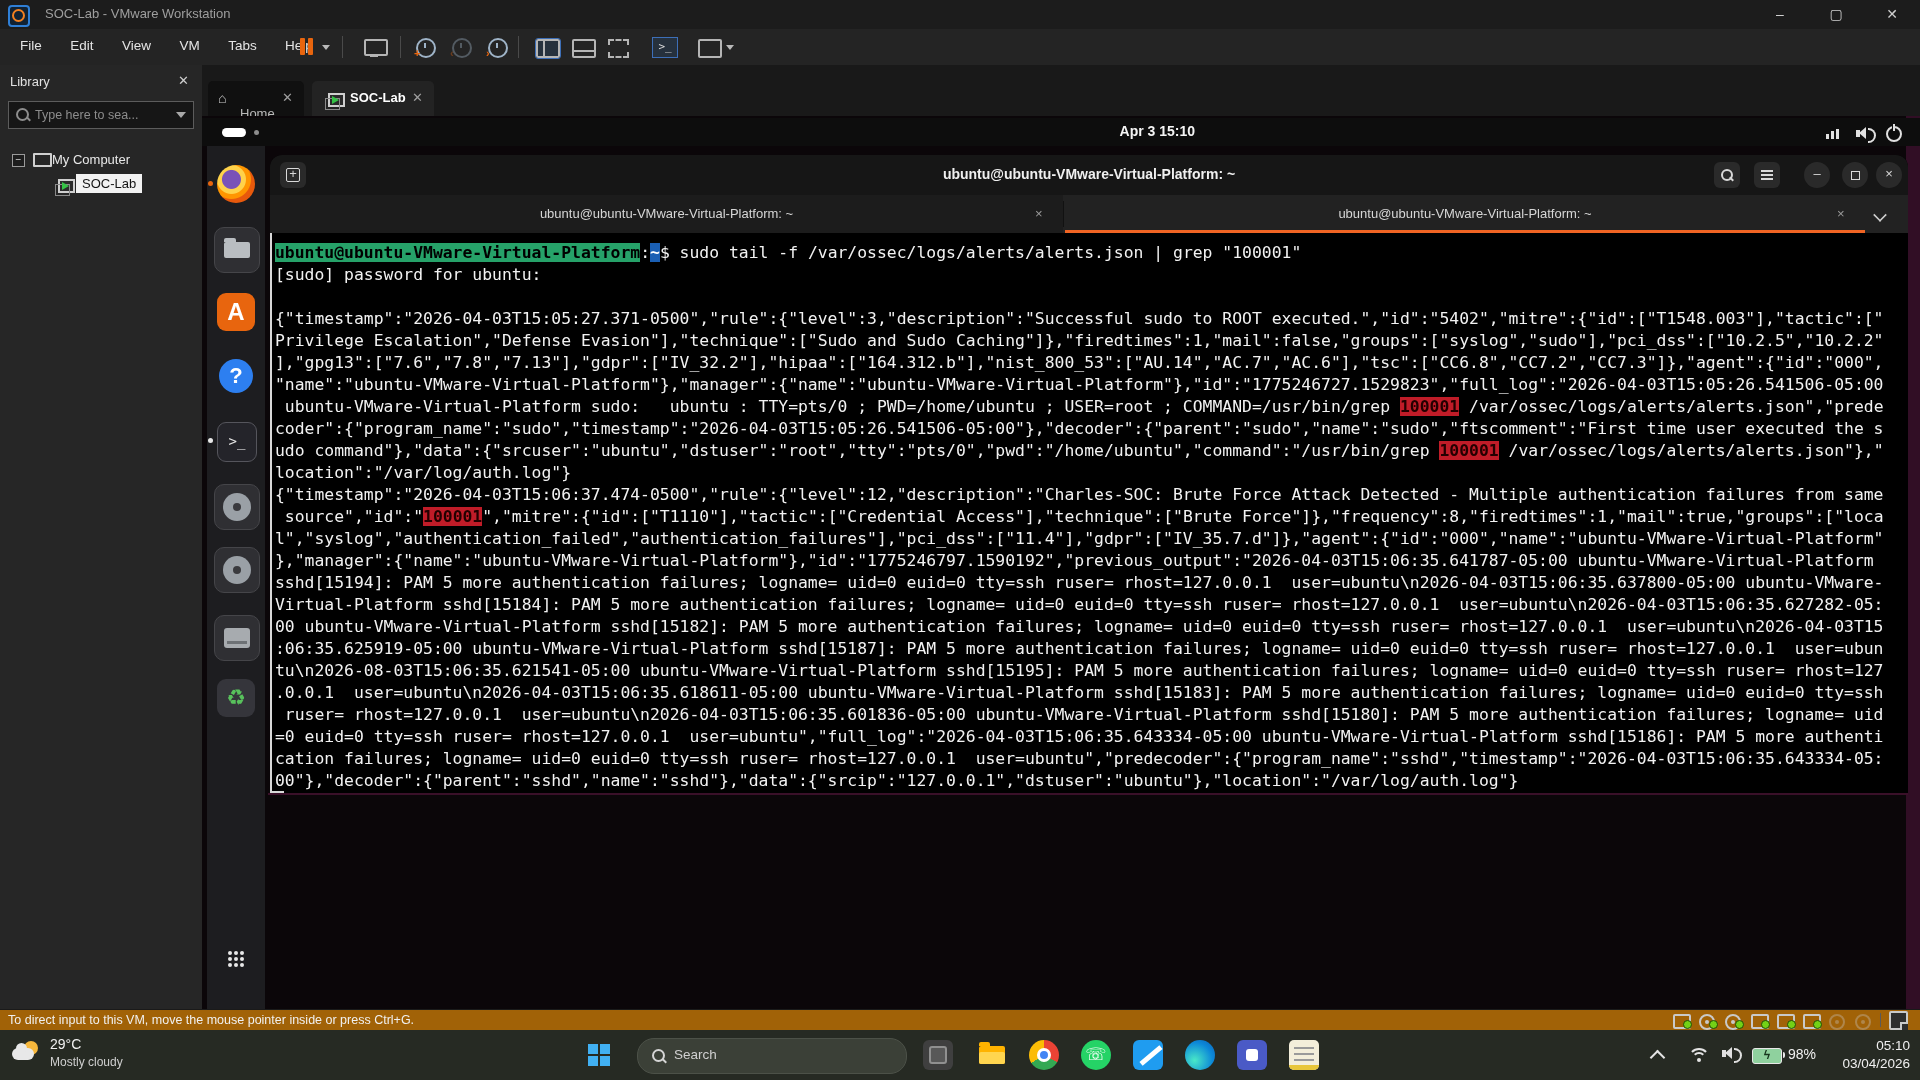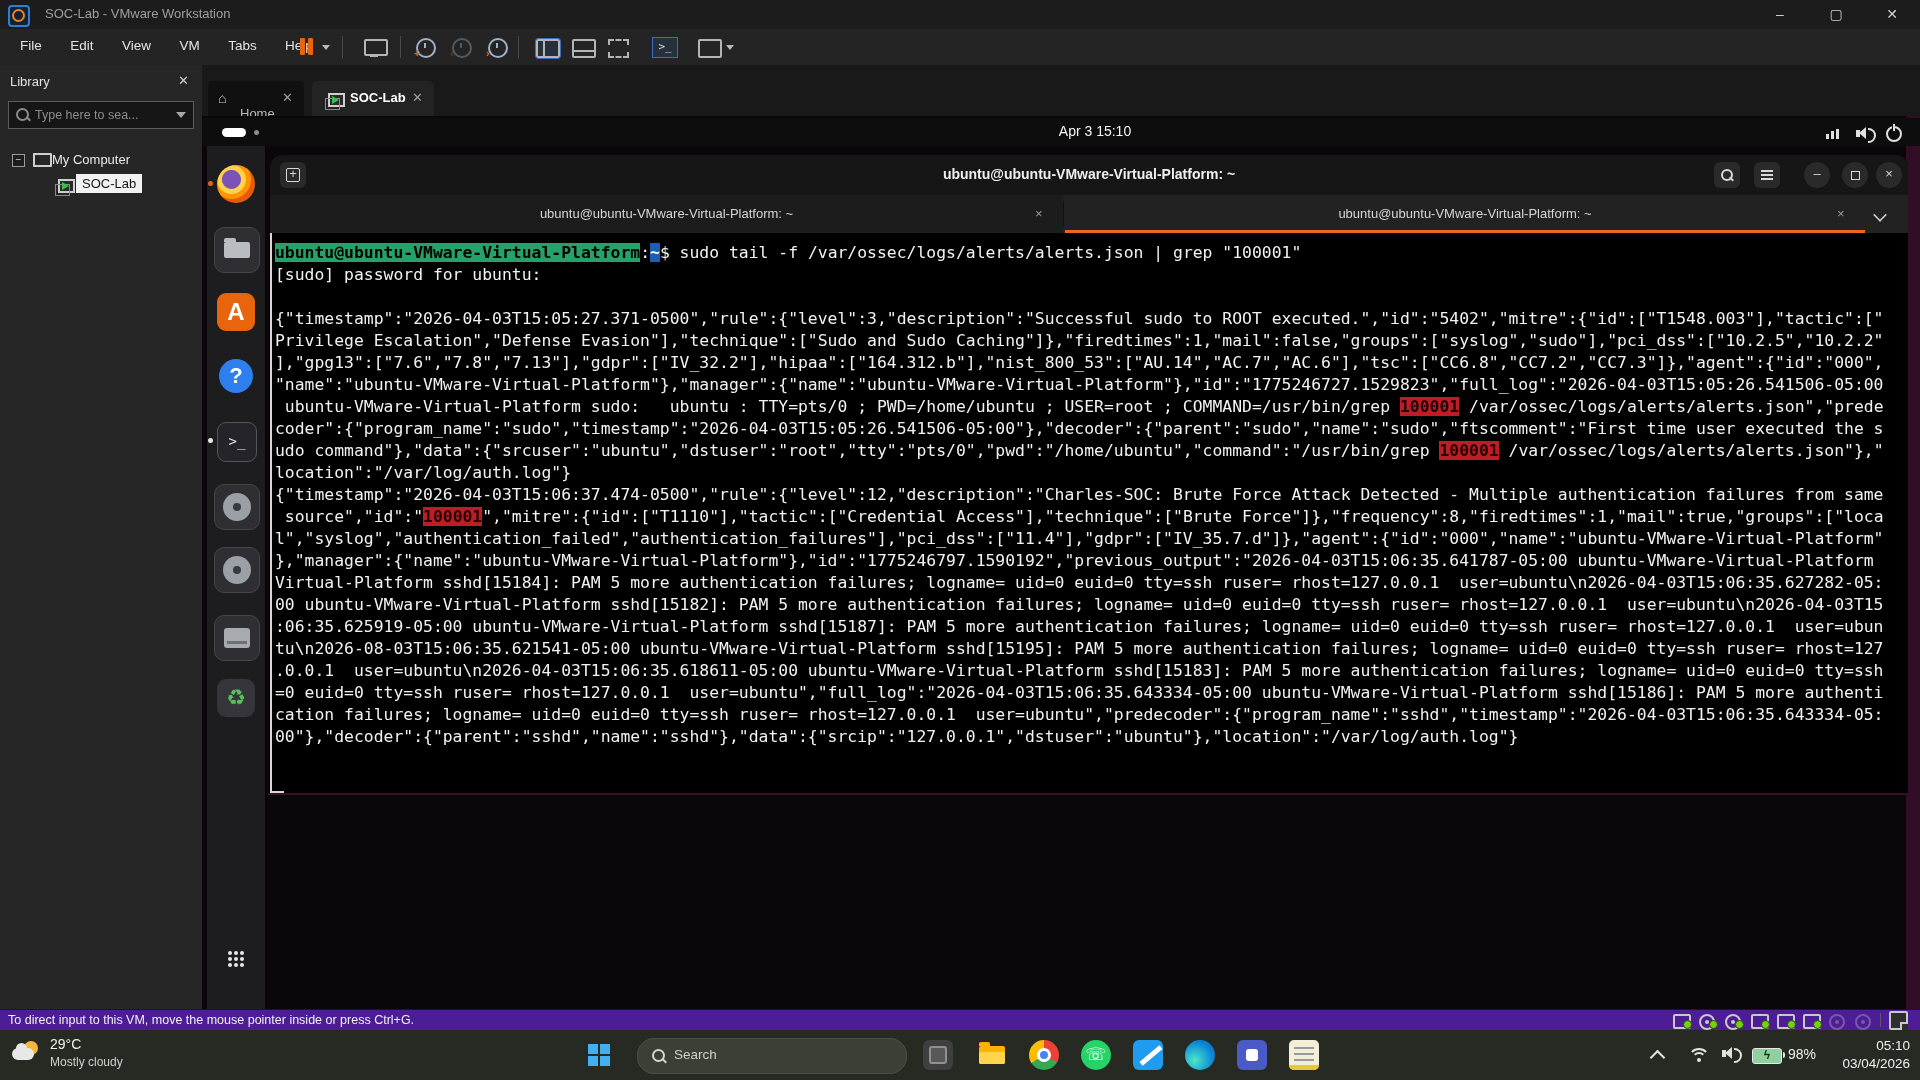--- a/index.html
+++ b/index.html
@@ -70,21 +70,21 @@
 
   
   #vmscreen{left:202px;top:116px;width:1718px;height:893px;background:#0b0609;}
   #wallstrip{left:1704px;top:0;width:14px;height:893px;background:#310e25;}
   #term-bottom-edge{left:66px;top:677px;width:1640px;height:2px;background:#3a1029;}
 
   
   #utopbar{left:0;top:2px;width:1718px;height:28px;background:#0d0d0d;}
   #ws-pill{left:20px;top:10px;width:24px;height:9px;border-radius:5px;background:#ffffff;}
   #ws-dot{left:52px;top:12px;width:5px;height:5px;border-radius:50%;background:#8d8d8d;}
-  #uclock{left:793px;top:5px;width:200px;text-align:center;color:#f5f5f5;font-size:14px;}
+  #uclock{left:793px;top:5px;width:200px;text-align:right;color:#f5f5f5;font-size:14px;font-weight:bold;}
   .ubar-ico{top:7px;color:#e0e0e0;}
   #u-net{left:1624px;top:11px;width:14px;height:10px;}
   #u-net span{position:absolute;bottom:0;width:3px;background:#e0e0e0;}
   #u-vol{left:1654px;top:9px;}
   .spk-box{position:absolute;left:0;top:3px;width:4px;height:7px;background:#e0e0e0;}
   .spk-tri{position:absolute;left:3px;top:0;border-top:6px solid transparent;border-bottom:6px solid transparent;border-right:7px solid #e0e0e0;}
   .spk-arc{position:absolute;left:12px;top:1px;width:6px;height:11px;border:2px solid #e0e0e0;border-left:none;border-radius:0 8px 8px 0;}
   #u-pwr{left:1684px;top:8px;width:12px;height:12px;border:2px solid #e0e0e0;border-radius:50%;}
   #u-pwr:after{content:"";position:absolute;left:4px;top:-4px;width:2px;height:7px;background:#0d0d0d;border-left:1px solid #0d0d0d;box-shadow:inset 0 0 0 3px #e0e0e0;}
 
@@ -142,21 +142,21 @@
 
   #tbody{left:0;top:78px;width:1638px;height:560px;background:#000;padding:9px 0 0 5px;box-sizing:border-box;overflow:hidden;}
   .tline{white-space:pre;font-family:"DejaVu Sans Mono",monospace;font-size:16.4px;line-height:22px;height:22px;color:#f2f2f2;}
   .seg-g{background:#26a269;color:#000;font-weight:bold;}
   .seg-b{background:#1a5fb4;color:#fff;font-weight:bold;}
   .seg-r{background:#c01c28;color:#230000;font-weight:bold;}
   #tleftline{left:0;top:78px;width:2px;height:560px;background:#d8d8d8;}
   #tcorner{left:0;top:636px;width:14px;height:2px;background:#d8d8d8;}
 
   
-  #statusbar{left:0;top:1009px;width:1920px;height:21px;background:#4c1d95;border-top:1px solid #1a1a1a;}
+  #statusbar{left:0;top:1009px;width:1920px;height:21px;background:#a16207;border-top:1px solid #1a1a1a;}
   #status-text{left:8px;top:3px;color:#f0f0f0;font-size:12.5px;}
   #status-icons{position:absolute;right:12px;top:2px;display:flex;gap:8px;align-items:center;height:16px;}
   .dev{position:relative;width:18px;height:14px;}
   .dev .shape{position:absolute;left:1px;top:1px;width:14px;height:11px;border:2px solid #c9c9c9;border-radius:2px;}
   .dev.round .shape{border-radius:50%;width:12px;height:12px;}
   .dev.round .shape:after{content:"";position:absolute;left:4px;top:4px;width:4px;height:4px;border-radius:50%;background:#c9c9c9;}
   .dev .gdot{position:absolute;right:-2px;bottom:-2px;width:7px;height:7px;border-radius:50%;background:#73d216;border:1px solid #234d05;}
   .dev.dim2{opacity:.35;}
   .sb-sep{width:1px;height:14px;background:#5a5a5a;}
   .note{position:relative;width:15px;height:15px;border:2px solid #c9c9c9;border-radius:2px;background:#2e2e2e;}
@@ -373,25 +373,27 @@
         <div class="tline"><span class="seg-p">],"gpg13":["7.6","7.8","7.13"],"gdpr":["IV_32.2"],"hipaa":["164.312.b"],"nist_800_53":["AU.14","AC.7","AC.6"],"tsc":["CC6.8","CC7.2","CC7.3"]},"agent":{"id":"000",</span></div>
         <div class="tline"><span class="seg-p">"name":"ubuntu-VMware-Virtual-Platform"},"manager":{"name":"ubuntu-VMware-Virtual-Platform"},"id":"1775246727.1529823","full_log":"2026-04-03T15:05:26.541506-05:00</span></div>
         <div class="tline"><span class="seg-p"> ubuntu-VMware-Virtual-Platform sudo:   ubuntu : TTY=pts/0 ; PWD=/home/ubuntu ; USER=root ; COMMAND=/usr/bin/grep </span><span class="seg-r">100001</span><span class="seg-p"> /var/ossec/logs/alerts/alerts.json","prede</span></div>
         <div class="tline"><span class="seg-p">coder":{"program_name":"sudo","timestamp":"2026-04-03T15:05:26.541506-05:00"},"decoder":{"parent":"sudo","name":"sudo","ftscomment":"First time user executed the s</span></div>
         <div class="tline"><span class="seg-p">udo command"},"data":{"srcuser":"ubuntu","dstuser":"root","tty":"pts/0","pwd":"/home/ubuntu","command":"/usr/bin/grep </span><span class="seg-r">100001</span><span class="seg-p"> /var/ossec/logs/alerts/alerts.json"},"</span></div>
         <div class="tline"><span class="seg-p">location":"/var/log/auth.log"}</span></div>
         <div class="tline"><span class="seg-p">{"timestamp":"2026-04-03T15:06:37.474-0500","rule":{"level":12,"description":"Charles-SOC: Brute Force Attack Detected - Multiple authentication failures from same</span></div>
         <div class="tline"><span class="seg-p"> source","id":"</span><span class="seg-r">100001</span><span class="seg-p">","mitre":{"id":["T1110"],"tactic":["Credential Access"],"technique":["Brute Force"]},"frequency":8,"firedtimes":1,"mail":true,"groups":["loca</span></div>
         <div class="tline"><span class="seg-p">l","syslog","authentication_failed","authentication_failures"],"pci_dss":["11.4"],"gdpr":["IV_35.7.d"]},"agent":{"id":"000","name":"ubuntu-VMware-Virtual-Platform"</span></div>
         <div class="tline"><span class="seg-p">},"manager":{"name":"ubuntu-VMware-Virtual-Platform"},"id":"1775246797.1590192","previous_output":"2026-04-03T15:06:35.641787-05:00 ubuntu-VMware-Virtual-Platform</span></div>
+        <div class="tline"><span class="seg-p">sshd[15194]: PAM 5 more authentication failures; logname= uid=0 euid=0 tty=ssh ruser= rhost=127.0.0.1  user=ubuntu\n2026-04-03T15:06:35.637800-05:00 ubuntu-VMware-</span></div>
         <div class="tline"><span class="seg-p">Virtual-Platform sshd[15184]: PAM 5 more authentication failures; logname= uid=0 euid=0 tty=ssh ruser= rhost=127.0.0.1  user=ubuntu\n2026-04-03T15:06:35.627282-05:</span></div>
         <div class="tline"><span class="seg-p">00 ubuntu-VMware-Virtual-Platform sshd[15182]: PAM 5 more authentication failures; logname= uid=0 euid=0 tty=ssh ruser= rhost=127.0.0.1  user=ubuntu\n2026-04-03T15</span></div>
         <div class="tline"><span class="seg-p">:06:35.625919-05:00 ubuntu-VMware-Virtual-Platform sshd[15187]: PAM 5 more authentication failures; logname= uid=0 euid=0 tty=ssh ruser= rhost=127.0.0.1  user=ubun</span></div>
         <div class="tline"><span class="seg-p">tu\n2026-08-03T15:06:35.621541-05:00 ubuntu-VMware-Virtual-Platform sshd[15195]: PAM 5 more authentication failures; logname= uid=0 euid=0 tty=ssh ruser= rhost=127</span></div>
         <div class="tline"><span class="seg-p">.0.0.1  user=ubuntu\n2026-04-03T15:06:35.618611-05:00 ubuntu-VMware-Virtual-Platform sshd[15183]: PAM 5 more authentication failures; logname= uid=0 euid=0 tty=ssh</span></div>
+        <div class="tline"><span class="seg-p"> ruser= rhost=127.0.0.1  user=ubuntu\n2026-04-03T15:06:35.601836-05:00 ubuntu-VMware-Virtual-Platform sshd[15180]: PAM 5 more authentication failures; logname= uid</span></div>
         <div class="tline"><span class="seg-p">=0 euid=0 tty=ssh ruser= rhost=127.0.0.1  user=ubuntu","full_log":"2026-04-03T15:06:35.643334-05:00 ubuntu-VMware-Virtual-Platform sshd[15186]: PAM 5 more authenti</span></div>
         <div class="tline"><span class="seg-p">cation failures; logname= uid=0 euid=0 tty=ssh ruser= rhost=127.0.0.1  user=ubuntu","predecoder":{"program_name":"sshd","timestamp":"2026-04-03T15:06:35.643334-05:</span></div>
         <div class="tline"><span class="seg-p">00"},"decoder":{"parent":"sshd","name":"sshd"},"data":{"srcip":"127.0.0.1","dstuser":"ubuntu"},"location":"/var/log/auth.log"}</span></div>
       </div>
     <div class="abs" id="tleftline"></div>
     <div class="abs" id="tcorner"></div>
   </div>
 </div>
 
 <div class="abs" id="statusbar">

